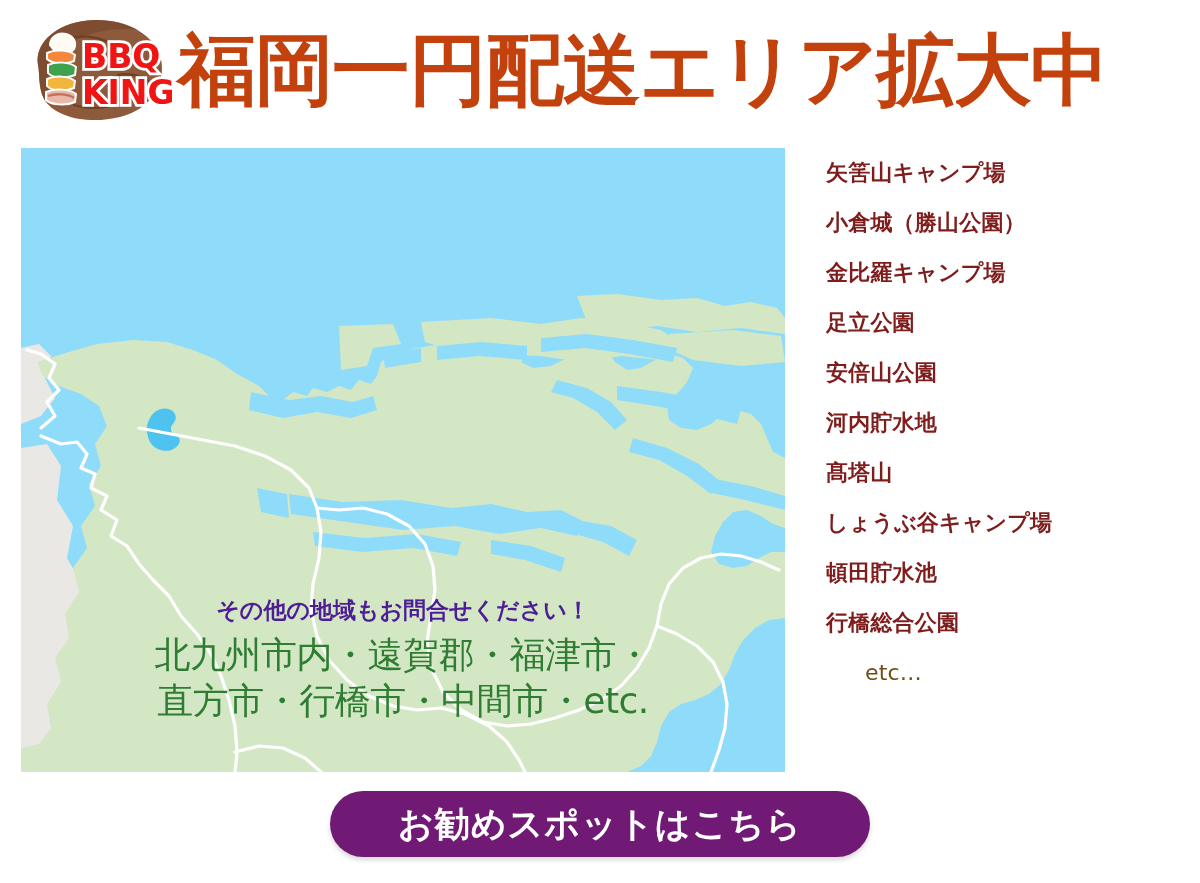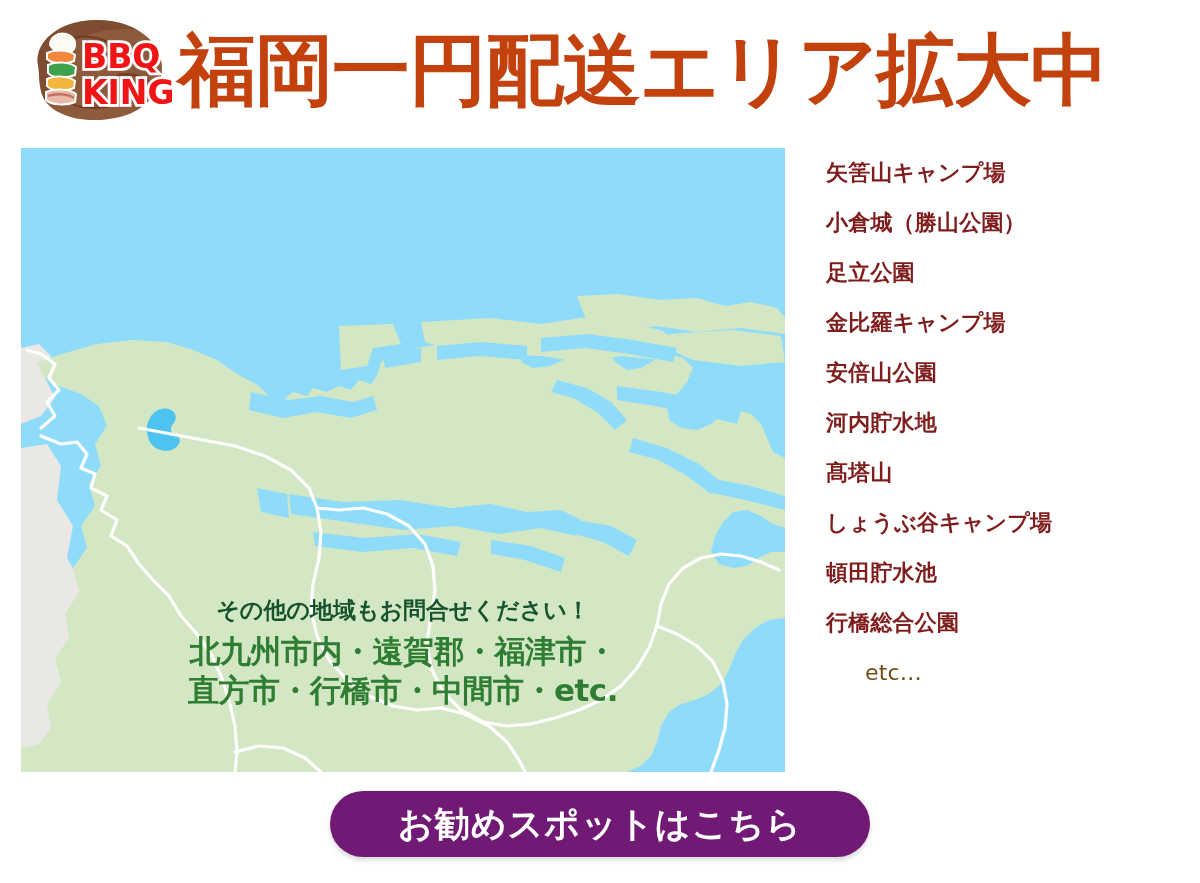--- a/index.html
+++ b/index.html
@@ -62,33 +62,33 @@
   }
 
   #map-sub-note {
     position: absolute;
     left: 0;
     top: 447px;
     width: 764px;
     text-align: center;
     font-size: 23px;
     font-weight: bold;
-    color: #14532d;
+    color: #4c1d95;
     letter-spacing: 0px;
     white-space: nowrap;
   }
   #map-areas {
     position: absolute;
     left: 0;
     top: 484px;
     width: 764px;
     text-align: center;
     color: #2E7D32;
-    font-weight: bold;
-    font-size: 31px;
+    font-weight: normal;
+    font-size: 36px;
     line-height: 1.27;
     letter-spacing: -0.5px;
     white-space: nowrap;
   }
   #map-areas .ln { display: block; }
 
   
   #spot-list {
     position: absolute;
     left: 826px;
@@ -275,22 +275,22 @@
 
   <div id="map-areas">
     <span class="ln">北九州市内・遠賀郡・福津市・</span>
     <span class="ln">直方市・行橋市・中間市・etc.</span>
   </div>
 </div>
 
 <div id="spot-list">
   <div class="spot-item">矢筈山キャンプ場</div>
   <div class="spot-item">小倉城（勝山公園）</div>
+  <div class="spot-item">金比羅キャンプ場</div>
   <div class="spot-item">足立公園</div>
-  <div class="spot-item">金比羅キャンプ場</div>
   <div class="spot-item">安倍山公園</div>
   <div class="spot-item">河内貯水地</div>
   <div class="spot-item">髙塔山</div>
   <div class="spot-item">しょうぶ谷キャンプ場</div>
   <div class="spot-item">頓田貯水池</div>
   <div class="spot-item">行橋総合公園</div>
   <div class="spot-item etc">etc…</div>
 </div>
 
 <button id="cta-button">お勧めスポットはこちら</button>

